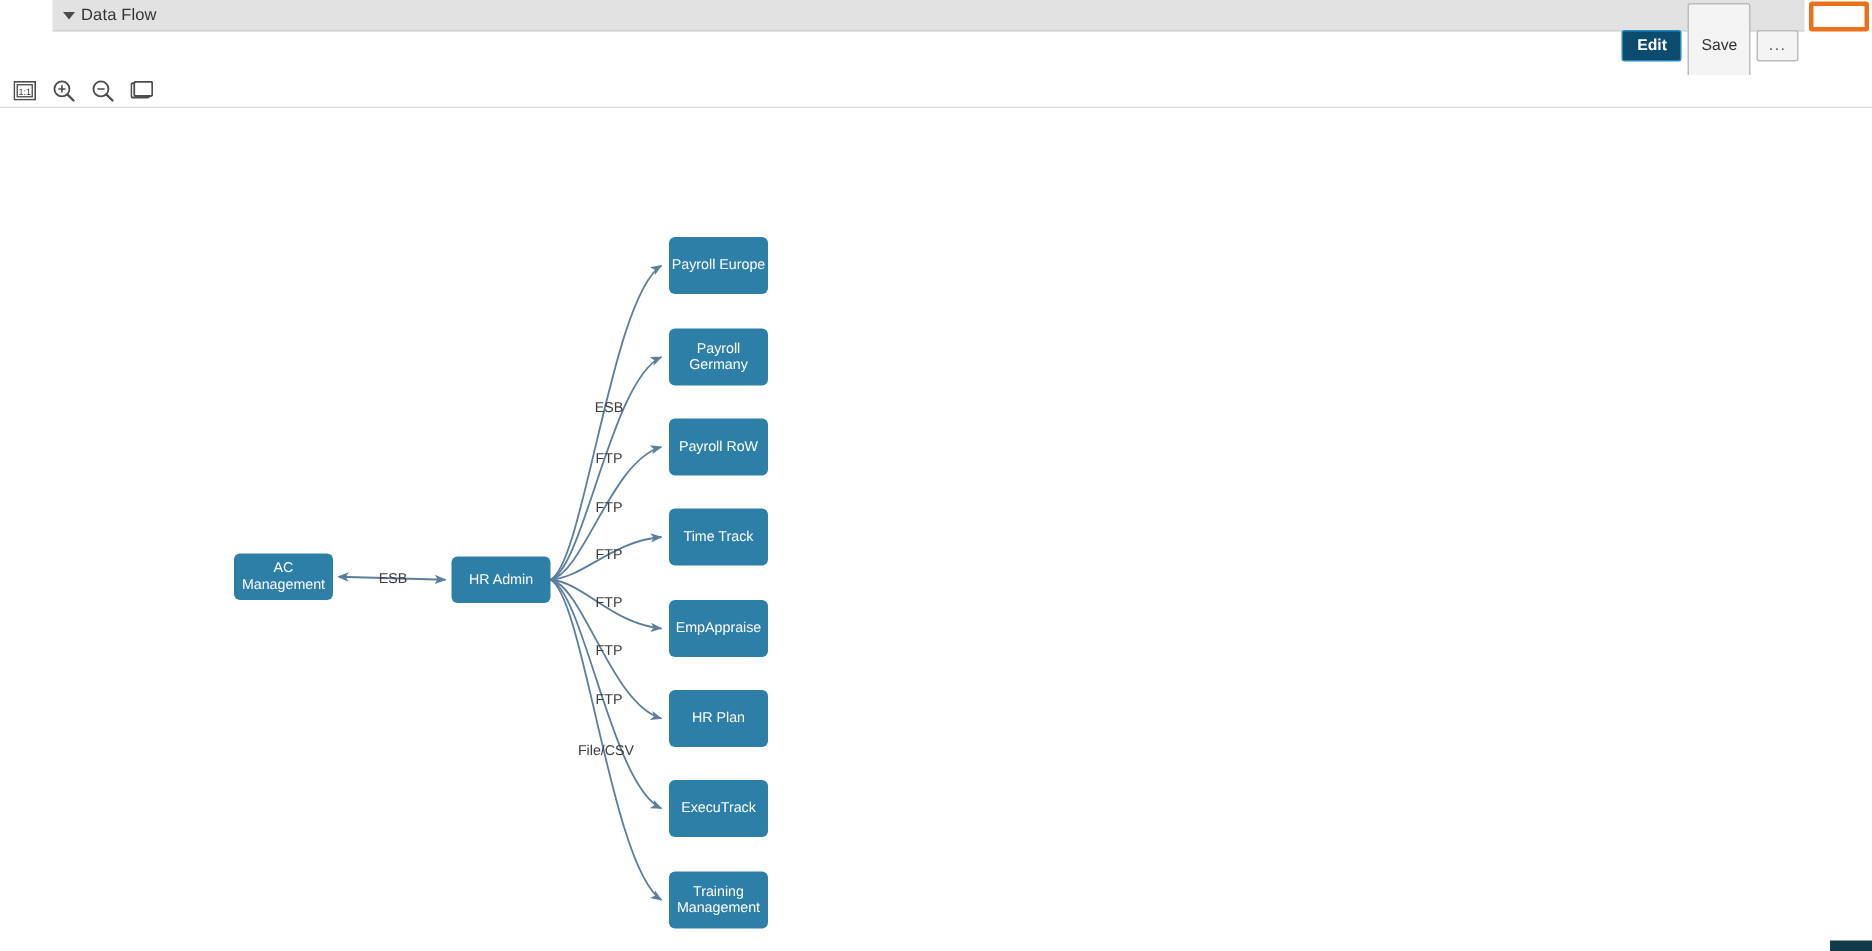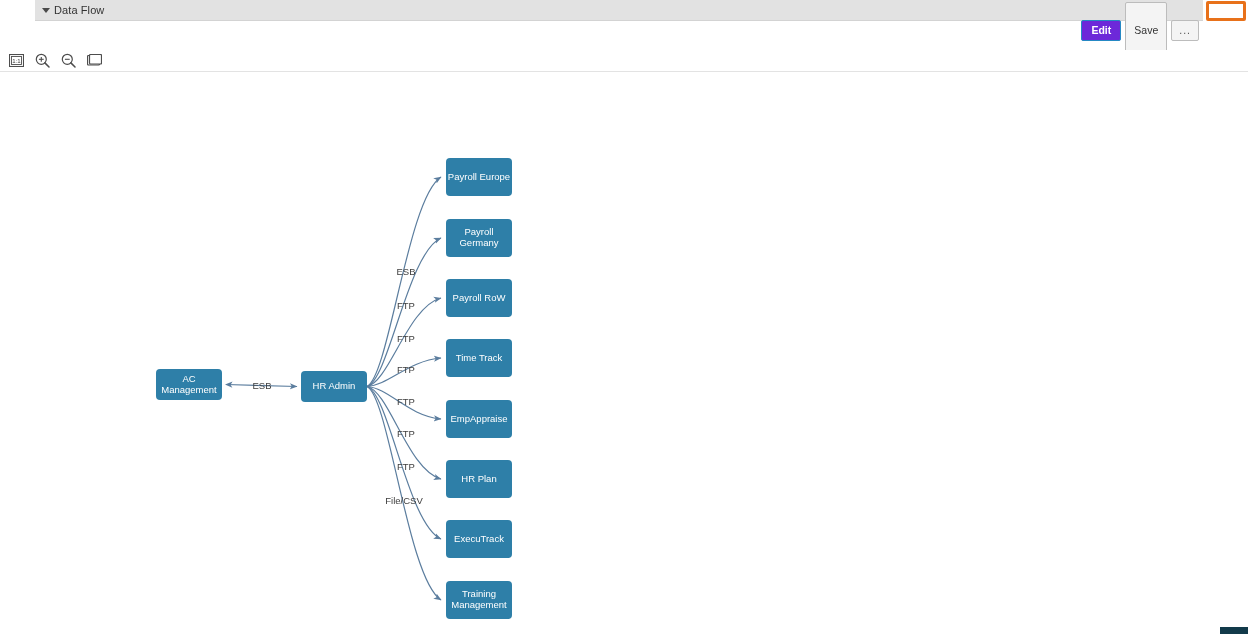--- a/index.html
+++ b/index.html
@@ -37,21 +37,21 @@
     font-size: 10.5px; line-height: 1;
     padding: 22px 8px;
     border: 1px solid #bcbcbc;
     border-radius: 2px;
     background: #f4f4f4;
     color: #333;
     cursor: pointer;
     white-space: nowrap;
   }
   .btn-primary {
-    background: #6d28d9;
+    background: #0c4a6e;
     border-color: #2589c4;
     color: #ffffff;
     font-weight: bold;
     padding: 4px 9px;
   }
   .btn-more { padding: 4px 7px; letter-spacing: 1px; color:#555; }
 
   
   .highlight-edit {
     position: absolute;

